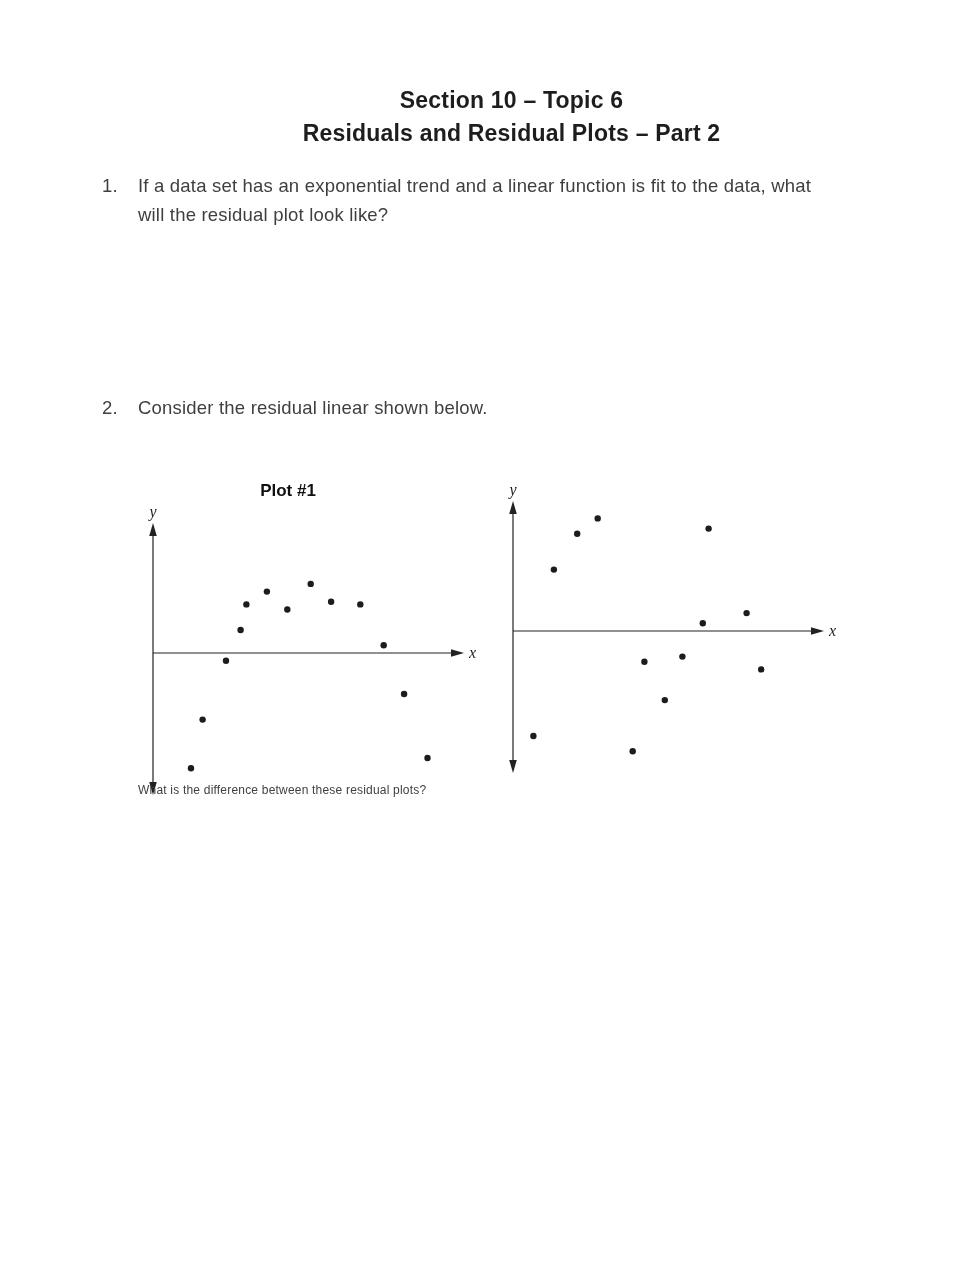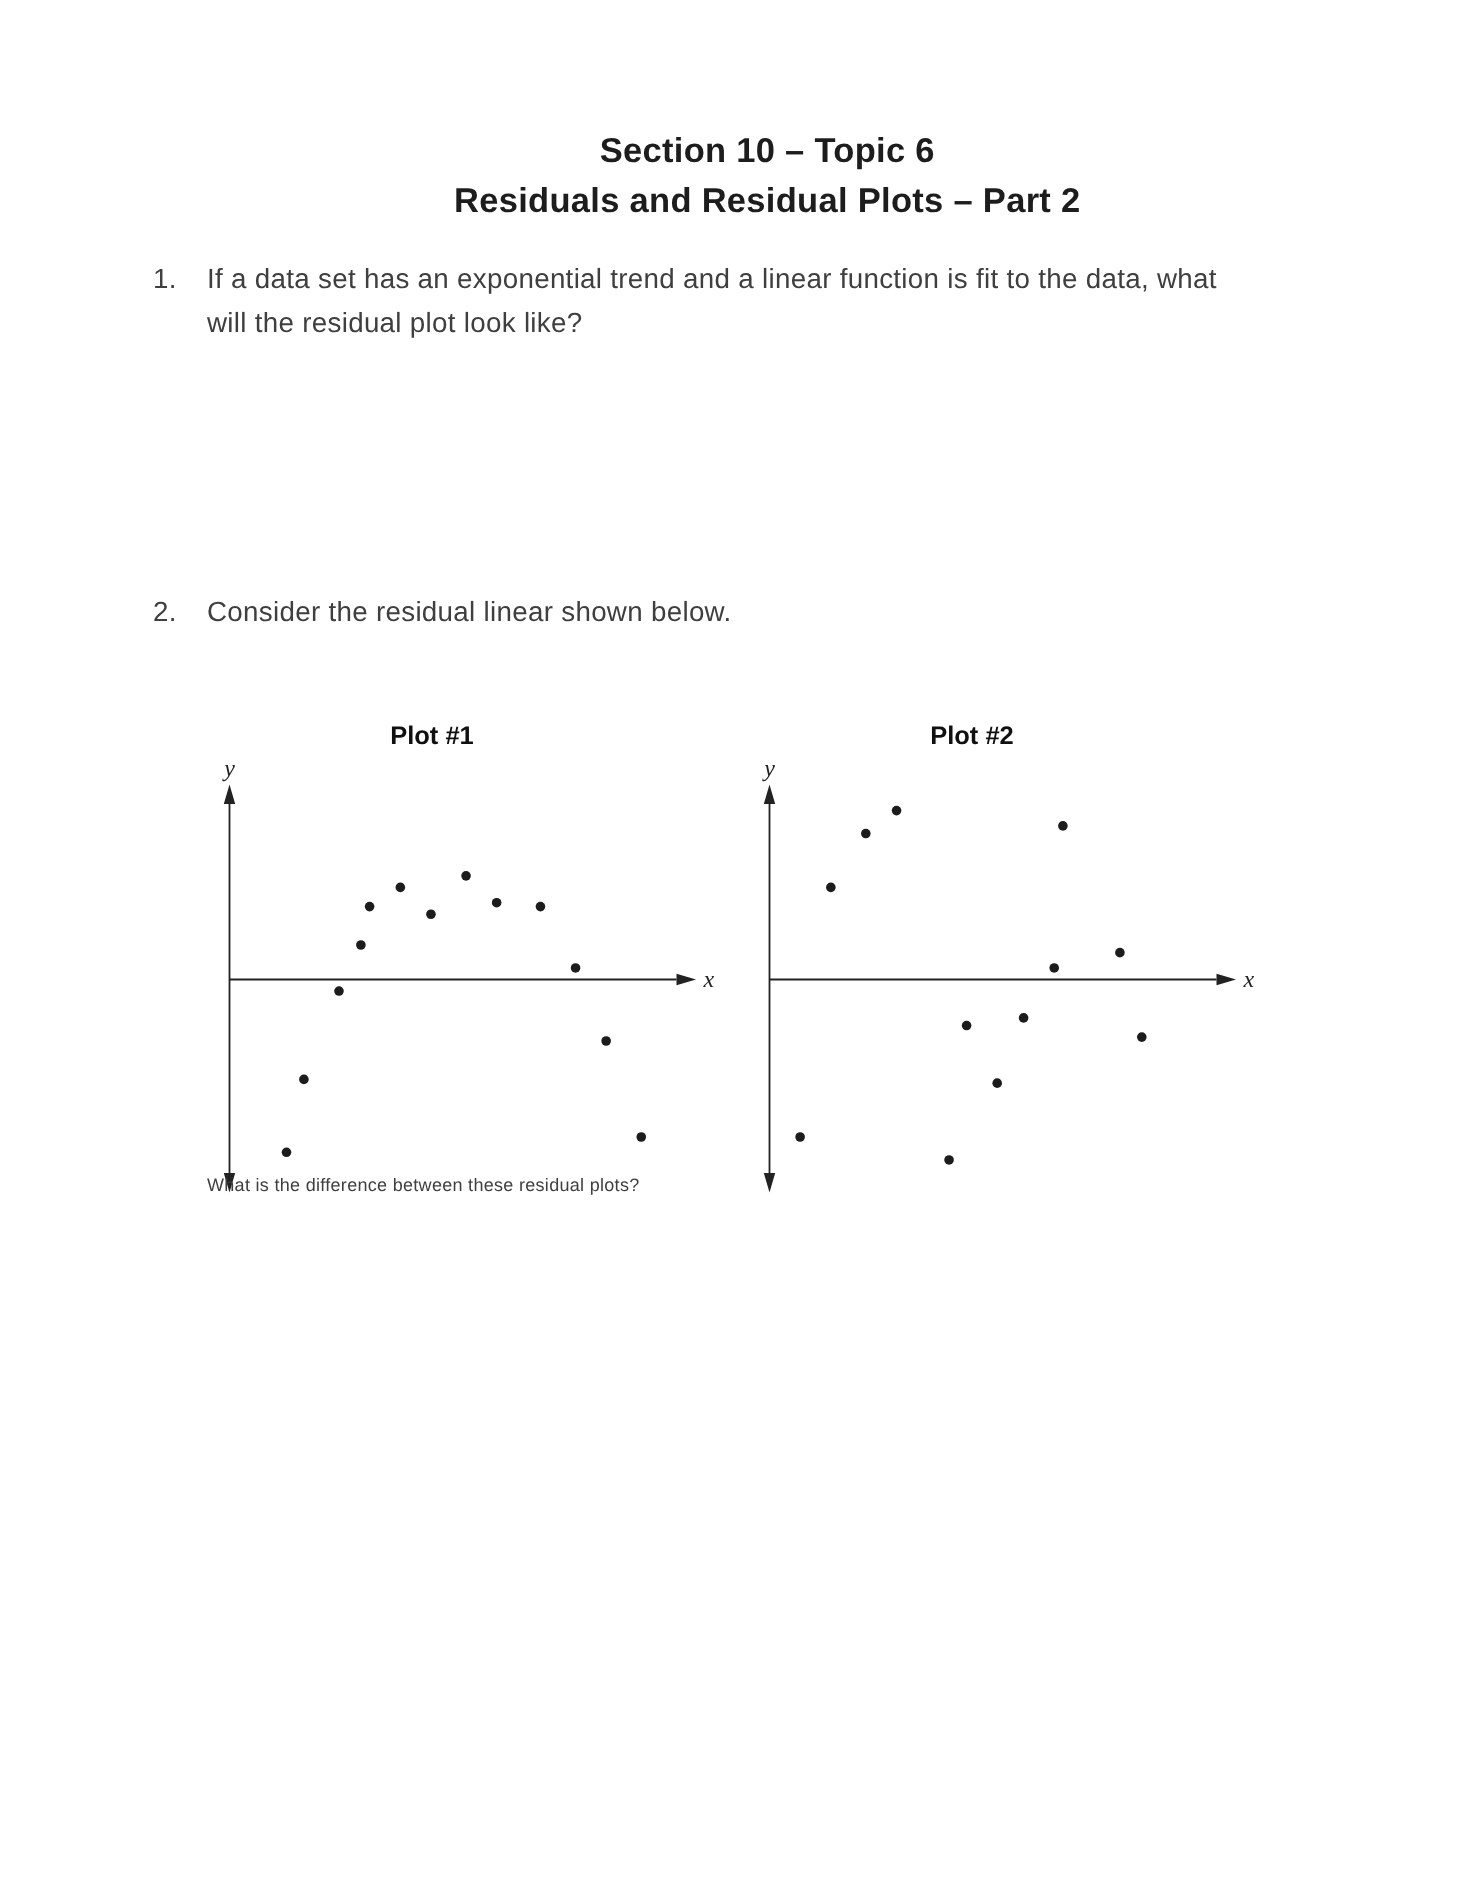--- a/index.html
+++ b/index.html
@@ -90,21 +90,20 @@
           <circle cx="177.7" cy="80.9" r="3.2" fill="#1c1c1c"></circle>
           <circle cx="198.1" cy="98.8" r="3.2" fill="#1c1c1c"></circle>
           <circle cx="227.3" cy="101.4" r="3.2" fill="#1c1c1c"></circle>
           <circle cx="250.7" cy="142.3" r="3.2" fill="#1c1c1c"></circle>
           <circle cx="271.1" cy="191.0" r="3.2" fill="#1c1c1c"></circle>
           <circle cx="294.5" cy="255.0" r="3.2" fill="#1c1c1c"></circle>
         </svg>
     </figure>
 
     <figure class="plot">
-      <figcaption class="plot-title">Plot #2</figcaption>
       <svg class="plot-svg" width="352" height="300" viewBox="0 0 352 300">
         <text class="axis-label" x="20" y="14" text-anchor="middle">y</text>
         <line class="axis" x1="20" y1="31" x2="20" y2="281"></line>
         <polygon class="arrow" points="20,20 16.2,33 23.8,33"></polygon>
         <polygon class="arrow" points="20,292 16.2,279 23.8,279"></polygon>
         <line class="axis" x1="20" y1="150" x2="318" y2="150"></line>
         <polygon class="arrow" points="331,150 318,146.2 318,153.8"></polygon>
         <text class="axis-label" x="336" y="155">x</text>
       <circle cx="40.4" cy="255.0" r="3.2" fill="#1c1c1c"></circle>
           <circle cx="60.9" cy="88.6" r="3.2" fill="#1c1c1c"></circle>

